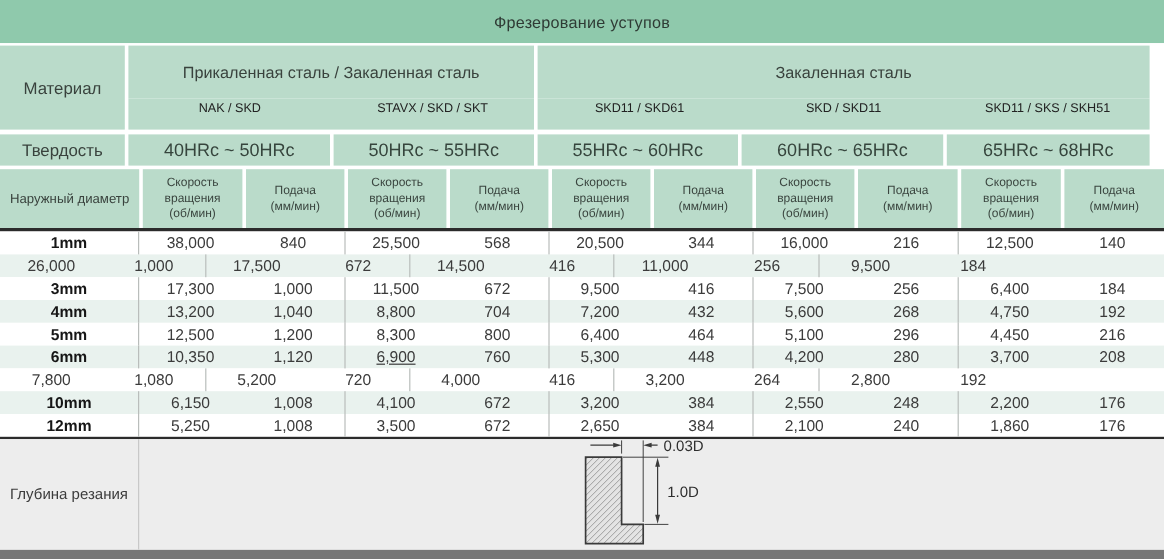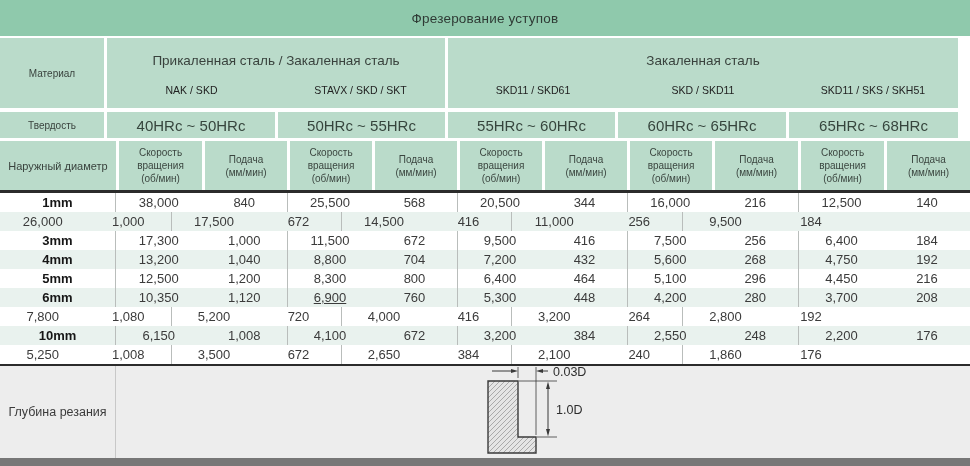--- a/index.html
+++ b/index.html
@@ -19,21 +19,21 @@
   .page{position:relative;width:970px;height:466px;background:#ffffff;overflow:hidden;}
 
   .title-bar{height:36px;background:var(--title-bar);display:flex;align-items:center;justify-content:center;
     font-size:13.5px;color:#2f3b35;letter-spacing:.2px;}
   .gap2{height:2px;background:#fff;}
   .gap4{height:4px;background:#fff;}
   .gap3{height:3px;background:#fff;}
 
   .row-flex{display:flex;background:#fff;}
   .cell{background:var(--cell-green);display:flex;align-items:center;justify-content:center;text-align:center;}
-  .mleft{width:104px;margin-right:3px;font-size:10px;}
+  .mleft{width:104px;margin-right:3px;font-size:14px;}
 
   
   .hdr-block{height:70px;}
   .hdr-right{display:flex;flex-direction:column;width:851px;}
   .group-row{display:flex;height:44px;}
   .steel-row{display:flex;height:26px;}
   .gcell{background:var(--cell-green);display:flex;align-items:center;justify-content:center;font-size:13.5px;}
   .g1{width:338px;margin-right:3px;}
   .g2{width:510px;}
   .scell{background:var(--cell-green);display:flex;align-items:flex-start;justify-content:space-around;}
@@ -263,20 +263,21 @@
         <div class="dval gb" style="width: 85px;">4,100</div>
         <div class="dval" style="width: 85px;">672</div>
         <div class="dval gb" style="width: 85px;">3,200</div>
         <div class="dval" style="width: 85px;">384</div>
         <div class="dval gb" style="width: 85.5px;">2,550</div>
         <div class="dval" style="width: 85.5px;">248</div>
         <div class="dval gb" style="width: 86px;">2,200</div>
         <div class="dval" style="width: 86px;">176</div>
       </div>
       <div class="data-row">
+        <div class="dlabel">12mm</div>
         <div class="dval" style="width: 85.5px;">5,250</div>
         <div class="dval" style="width: 85.5px;">1,008</div>
         <div class="dval gb" style="width: 85px;">3,500</div>
         <div class="dval" style="width: 85px;">672</div>
         <div class="dval gb" style="width: 85px;">2,650</div>
         <div class="dval" style="width: 85px;">384</div>
         <div class="dval gb" style="width: 85.5px;">2,100</div>
         <div class="dval" style="width: 85.5px;">240</div>
         <div class="dval gb" style="width: 86px;">1,860</div>
         <div class="dval" style="width: 86px;">176</div>

